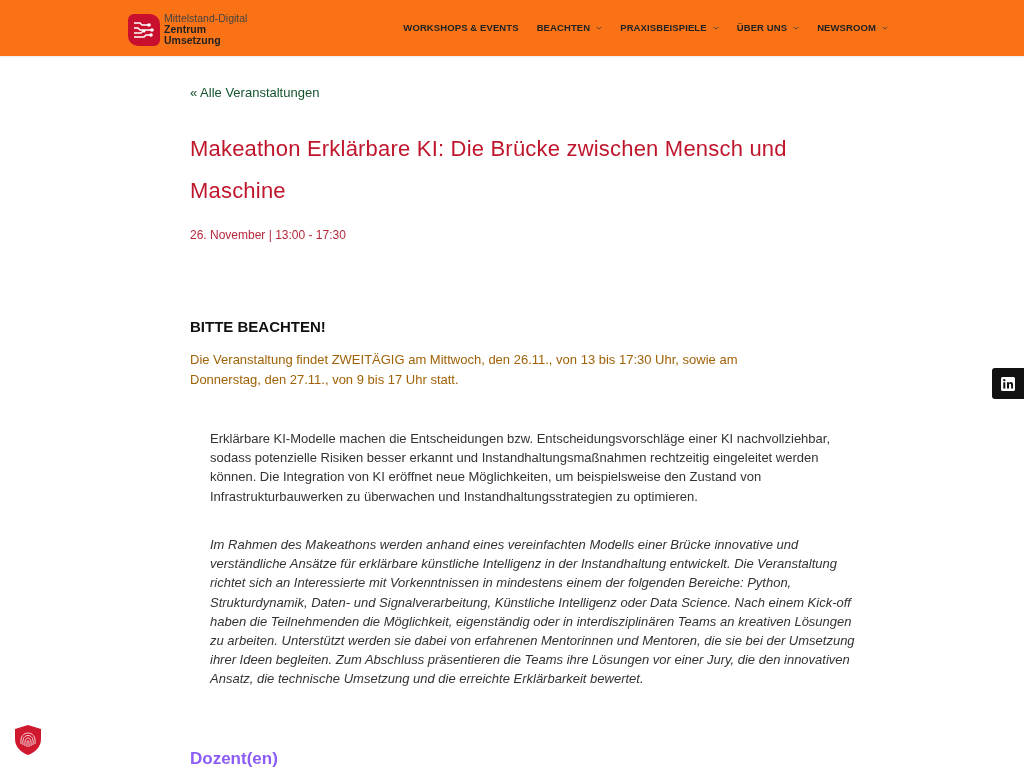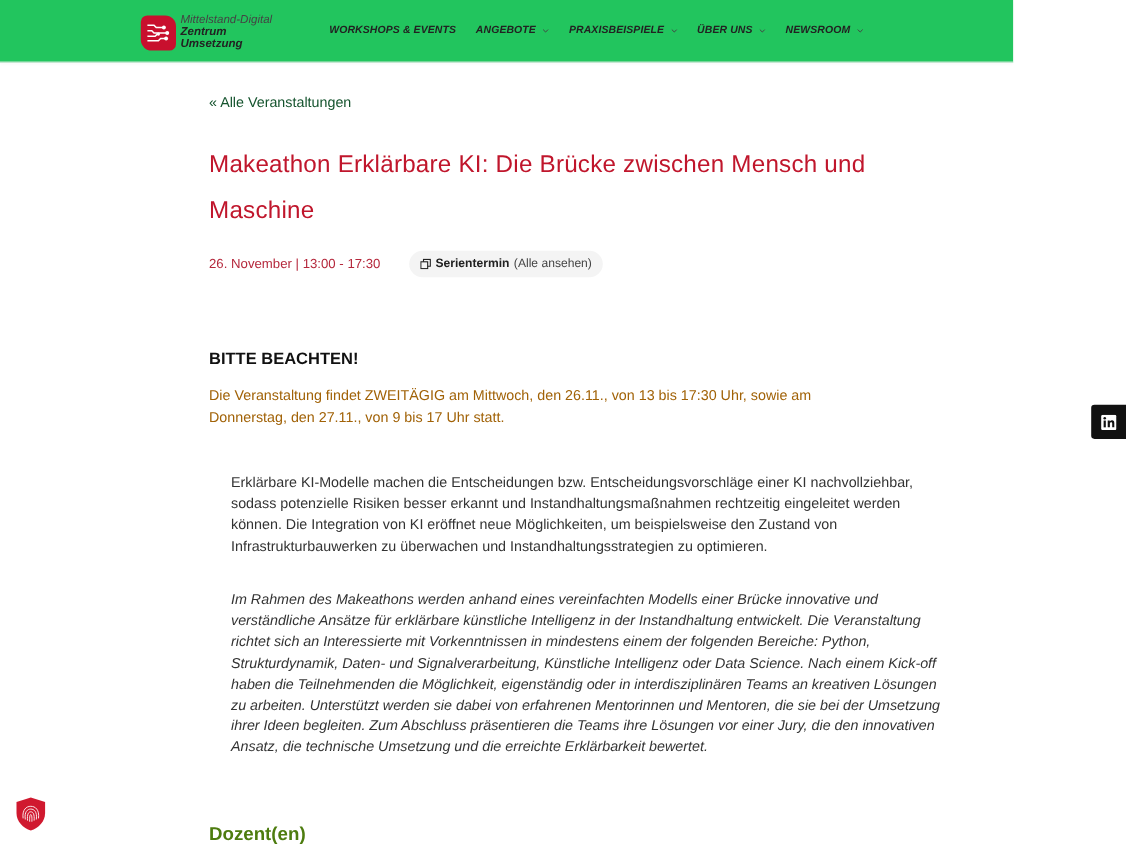--- a/index.html
+++ b/index.html
@@ -1,23 +1,22 @@
 <!DOCTYPE html>
 <html><head>
 <meta charset="utf-8">
 <style>
   * { box-sizing: border-box; margin: 0; padding: 0; }
   html, body { width: 1024px; height: 768px; overflow: hidden; background: #ffffff; }
   body { font-family: "Liberation Sans", "DejaVu Sans", sans-serif; color: #222; position: relative; }
 
   .header {
-    position: absolute; top: 0; left: 0; width: 921px; height: 57px;
-    background: #22c55e; border-bottom: 1px solid #f0f0f0;
+    position: absolute; top: 0; left: 0; width: 1024px; height: 57px;
+    background: #f97316; border-bottom: 1px solid #f0f0f0;
     box-shadow: 0 1px 3px rgba(0,0,0,0.03);
-    font-style: italic;
   }
   .logo { position: absolute; left: 128px; top: 13px; display: flex; align-items: center; cursor: pointer; }
   .logo-mark {
     width: 32px; height: 32px; background: #c8102e; border-radius: 6px 10px 6px 10px;
     display: flex; align-items: center; justify-content: center;
   }
   .logo-text { margin-left: 4px; line-height: 11px; }
   .logo-line1 { font-size: 10.5px; color: #444; display: block; }
   .logo-line2 { font-size: 10.5px; color: #222; font-weight: bold; display: block; }
 
@@ -47,21 +46,21 @@
   .series-badge .muted { color: #444; margin-left: 4px; }
 
   .notice-heading { position: absolute; top: 318px; left: 0; font-size: 15px; color: #111; white-space: nowrap; }
   .notice-text {
     position: absolute; top: 350px; left: 0; width: 600px; font-size: 13px; line-height: 19.5px;
     color: #a16207; font-weight: normal;
   }
   .para { position: absolute; left: 0; width: 650px; font-size: 13px; line-height: 19.2px; color: #333; margin-left: 20px; }
   .para1 { top: 429px; }
   .para2 { top: 535px; font-style: italic; }
-  .dozent-heading { position: absolute; top: 749px; left: 0; font-size: 17px; color: #4d7c0f; white-space: nowrap; }
+  .dozent-heading { position: absolute; top: 749px; left: 0; font-size: 17px; color: #8b5cf6; white-space: nowrap; }
 
   .linkedin {
     position: absolute; left: 992px; top: 368px; width: 32px; height: 31px; background: #111;
     border-radius: 3px 0 0 3px; display: flex; align-items: center; justify-content: center; cursor: pointer;
   }
   .cookie-shield { position: absolute; left: 13px; top: 724px; width: 30px; height: 32px; cursor: pointer; }
 </style>
 </head>
 <body>
 
@@ -88,21 +87,21 @@
       <span class="logo-line2">Zentrum</span>
       <span class="logo-line2">Umsetzung</span>
     </div>
   </div>
 
   <nav class="nav">
     <div class="nav-item">
       <span>WORKSHOPS &amp; EVENTS</span>
     </div>
     <div class="nav-item">
-      <span>ANGEBOTE</span>
+      <span>BEACHTEN</span>
       <svg class="chev" viewBox="0 0 8 8">
           <path d="M1 2.5 L4 5.5 L7 2.5" stroke="#444" stroke-width="1.2" fill="none"></path>
         </svg>
     </div>
     <div class="nav-item">
       <span>PRAXISBEISPIELE</span>
       <svg class="chev" viewBox="0 0 8 8">
           <path d="M1 2.5 L4 5.5 L7 2.5" stroke="#444" stroke-width="1.2" fill="none"></path>
         </svg>
     </div>
@@ -121,28 +120,20 @@
   </nav>
 </header>
 
 <main class="main">
   <a class="back-link">« Alle Veranstaltungen</a>
 
   <h1 class="title">Makeathon Erklärbare KI: Die Brücke zwischen Mensch und Maschine</h1>
 
   <div class="meta-row">
     <span class="date">26. November | 13:00 - 17:30</span>
-    <div class="series-badge">
-      <svg width="10" height="10" viewBox="0 0 10 10">
-        <rect x="0.6" y="3" width="6.2" height="6.2" fill="none" stroke="#222" stroke-width="1"></rect>
-        <path d="M3 3 V0.8 H9.2 V7 H6.8" fill="none" stroke="#222" stroke-width="1"></path>
-      </svg>
-      <b>Serientermin</b>
-      <span class="muted">(Alle ansehen)</span>
-    </div>
   </div>
 
   <h3 class="notice-heading">BITTE BEACHTEN!</h3>
   <p class="notice-text">Die Veranstaltung findet ZWEITÄGIG am Mittwoch, den 26.11., von 13 bis 17:30 Uhr, sowie am Donnerstag, den 27.11., von 9 bis 17 Uhr statt.</p>
 
   <p class="para para1">Erklärbare KI-Modelle machen die Entscheidungen bzw. Entscheidungsvorschläge einer KI nachvollziehbar, sodass potenzielle Risiken besser erkannt und Instandhaltungsmaßnahmen rechtzeitig eingeleitet werden können. Die Integration von KI eröffnet neue Möglichkeiten, um beispielsweise den Zustand von Infrastrukturbauwerken zu überwachen und Instandhaltungsstrategien zu optimieren.</p>
   <p class="para para2">Im Rahmen des Makeathons werden anhand eines vereinfachten Modells einer Brücke innovative und verständliche Ansätze für erklärbare künstliche Intelligenz in der Instandhaltung entwickelt. Die Veranstaltung richtet sich an Interessierte mit Vorkenntnissen in mindestens einem der folgenden Bereiche: Python, Strukturdynamik, Daten- und Signalverarbeitung, Künstliche Intelligenz oder Data Science.  Nach einem Kick-off haben die Teilnehmenden die Möglichkeit, eigenständig oder in interdisziplinären Teams an kreativen Lösungen zu arbeiten. Unterstützt werden sie dabei von erfahrenen Mentorinnen und Mentoren, die sie bei der Umsetzung ihrer Ideen begleiten. Zum Abschluss präsentieren die Teams ihre Lösungen vor einer Jury, die den innovativen Ansatz, die technische Umsetzung und die erreichte Erklärbarkeit bewertet.</p>
 
   <h2 class="dozent-heading">Dozent(en)</h2>
 </main>

